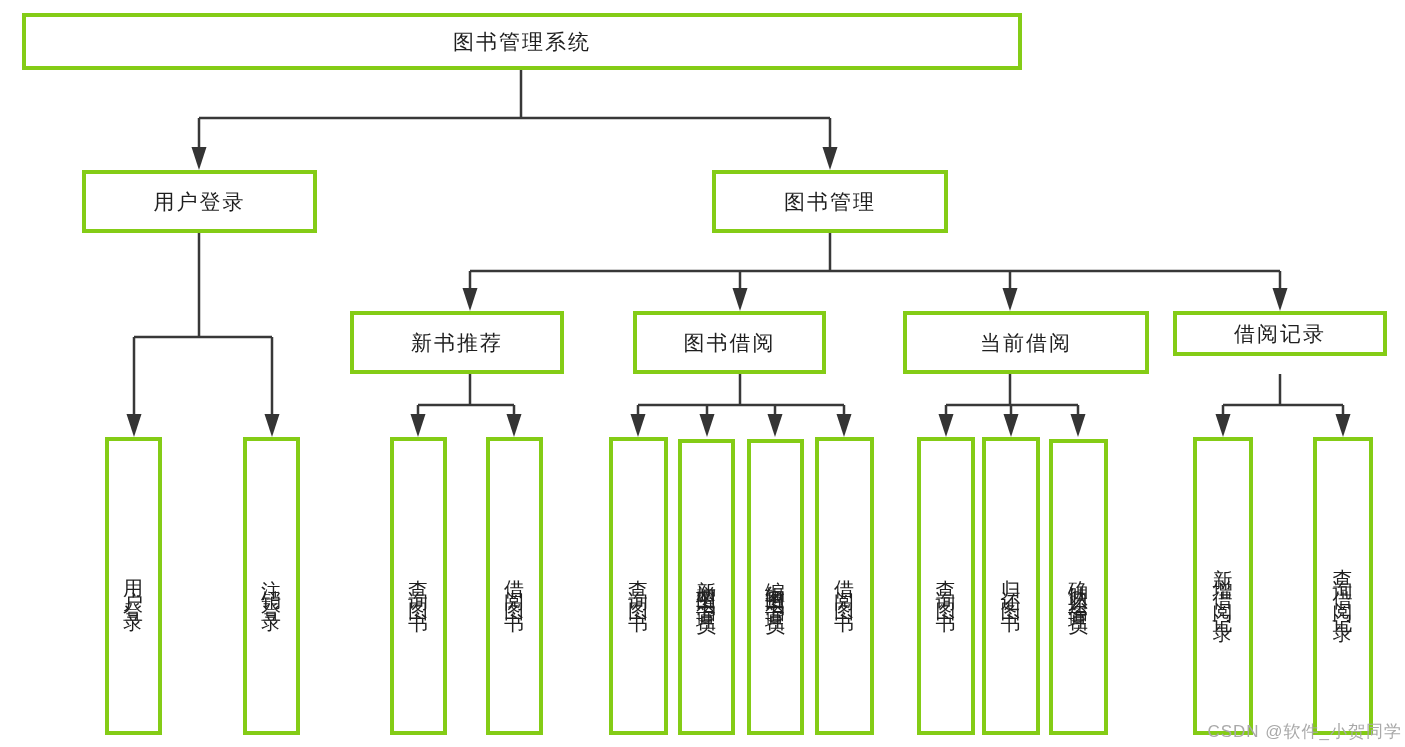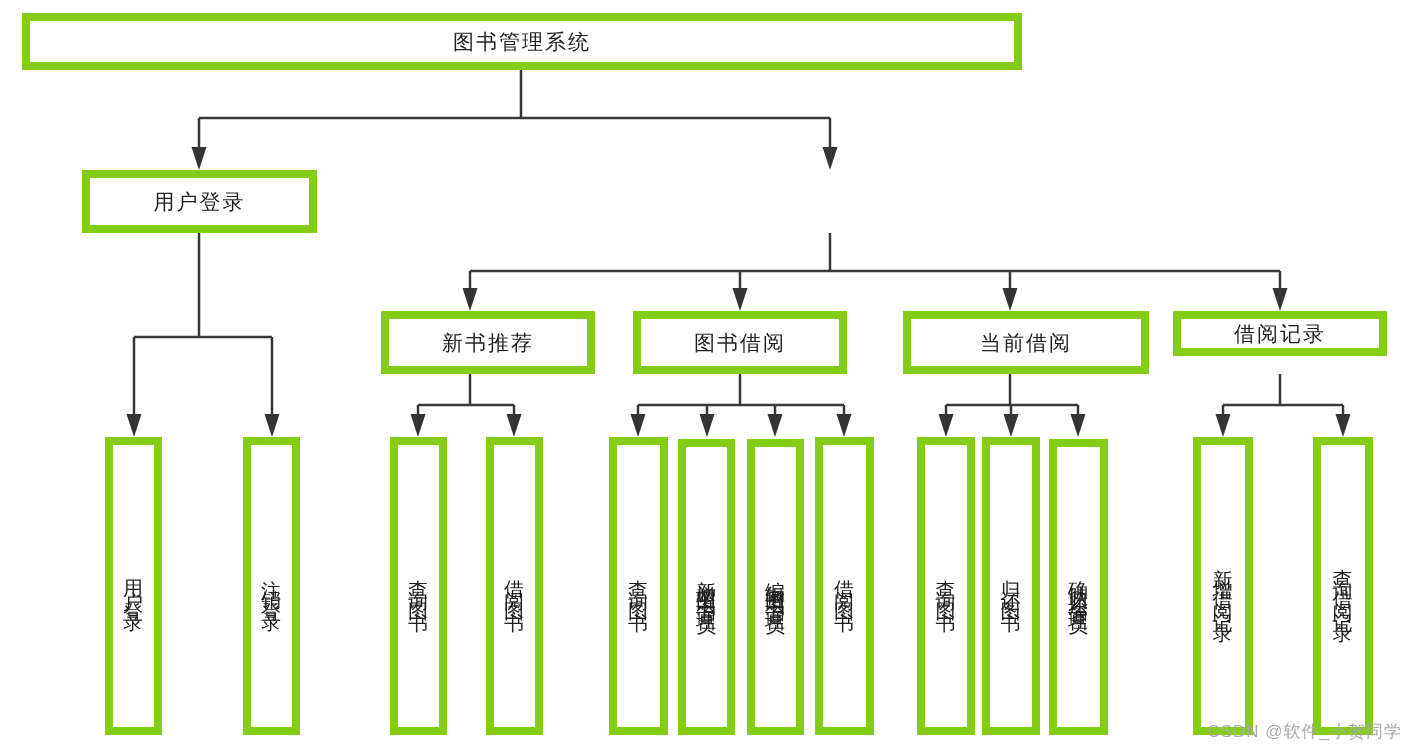--- a/index.html
+++ b/index.html
@@ -19,21 +19,21 @@
   }
   svg.connectors path {
     fill: none;
     stroke: #383838;
     stroke-width: 2.5;
   }
   svg.connectors polygon { fill: #343434; stroke: none; }
   .box {
     position: absolute;
     background: #ffffff;
-    border: 8px solid #84cc16;
+    border: 4px solid #84cc16;
     display: flex;
     align-items: center;
     justify-content: center;
     color: #1f1f1f;
   }
   .hbox span {
     font-size: 21px;
     letter-spacing: 2px;
     white-space: nowrap;
   }
@@ -99,25 +99,28 @@
     </g>
   </svg>
 
   <div class="box hbox" style="left:22px;top:13px;width:1000px;height:57px">
     <span>图书管理系统</span>
   </div>
 
   <div class="box hbox" style="left:82px;top:170px;width:235px;height:63px">
     <span>用户登录</span>
   </div>
+  <div class="box hbox" style="left:712px;top:170px;width:236px;height:63px">
+    <span>图书管理</span>
+  </div>
 
-  <div class="box hbox" style="left:381px;top:311px;width:214px;height:63px">
+  <div class="box hbox" style="left:350px;top:311px;width:214px;height:63px">
     <span>新书推荐</span>
   </div>
-  <div class="box hbox" style="left:633px;top:311px;width:214px;height:63px">
+  <div class="box hbox" style="left:633px;top:311px;width:193px;height:63px">
     <span>图书借阅</span>
   </div>
   <div class="box hbox" style="left:903px;top:311px;width:246px;height:63px">
     <span>当前借阅</span>
   </div>
   <div class="box hbox" style="left:1173px;top:311px;width:214px;height:45px">
     <span>借阅记录</span>
   </div>
 
   <div class="box vbox" style="left:105px;top:437px;width:57px;height:298px">

